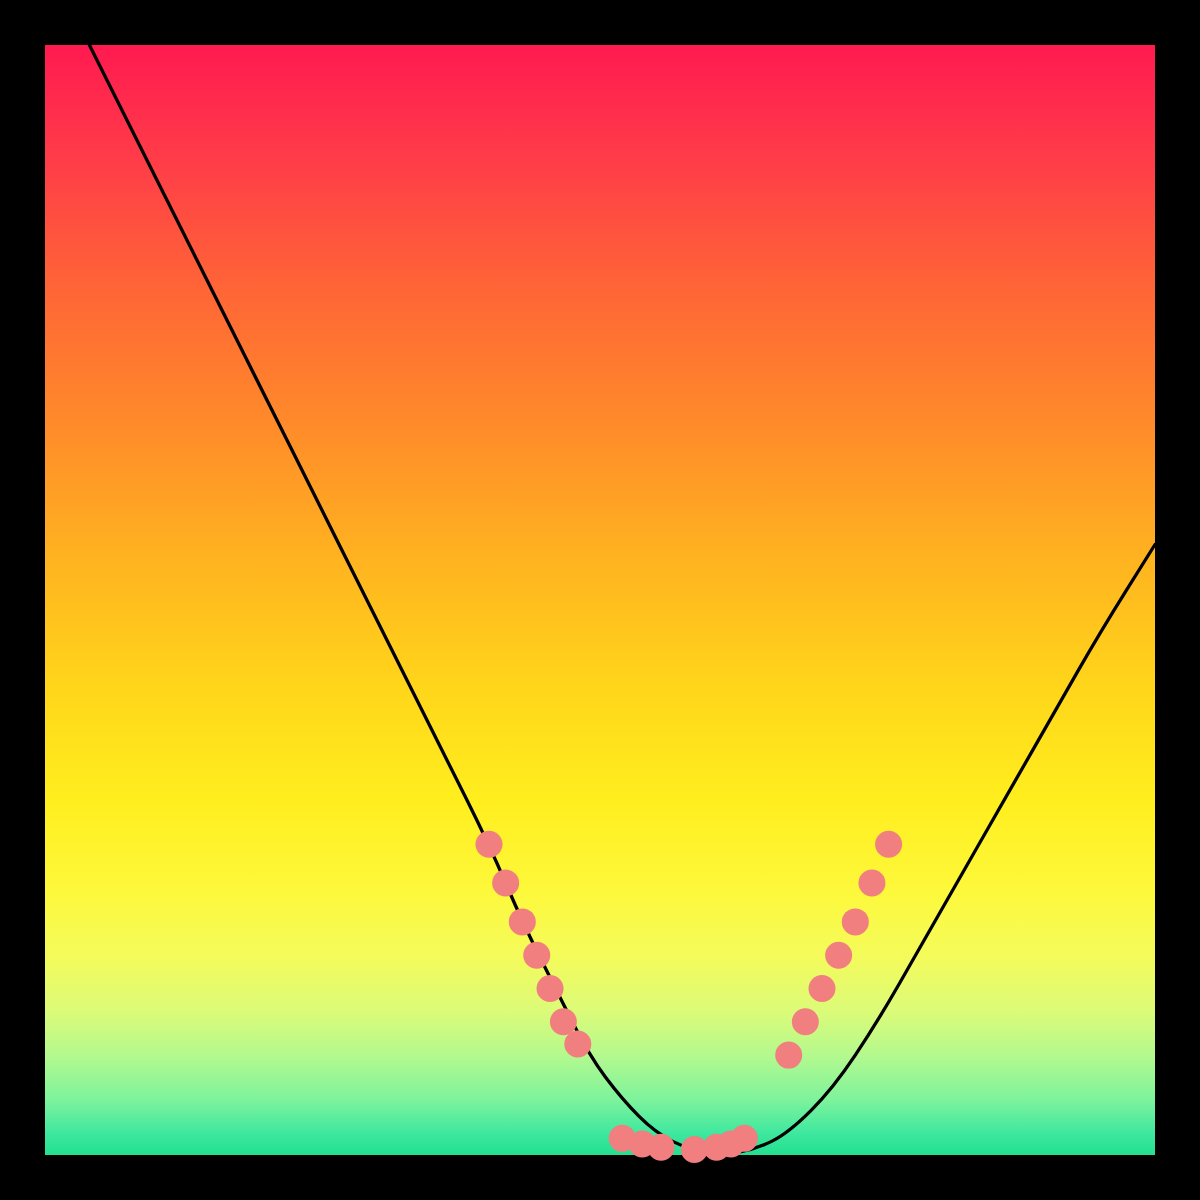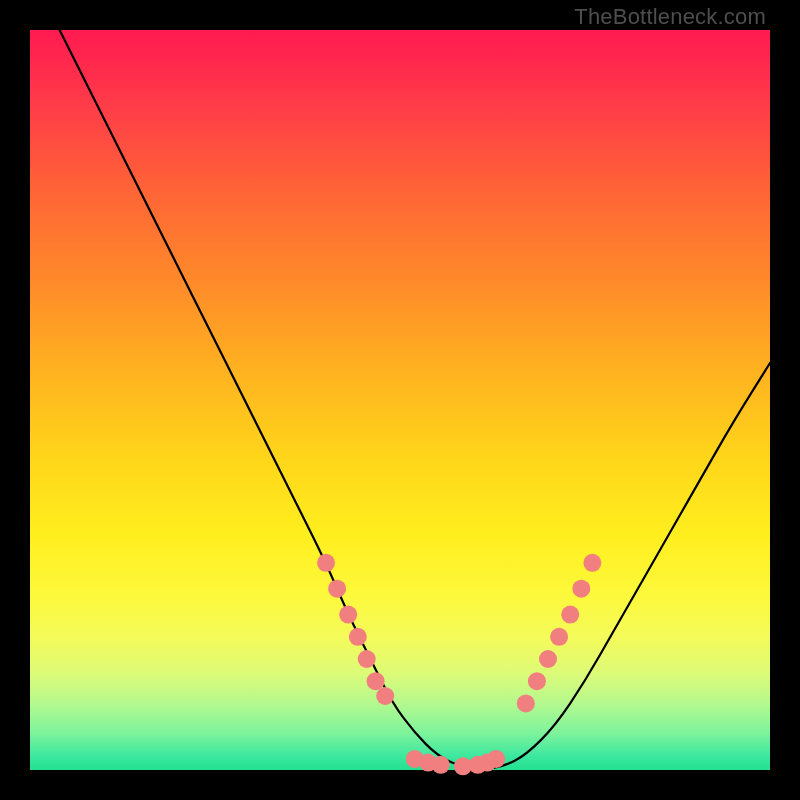--- a/index.html
+++ b/index.html
@@ -73,21 +73,20 @@
     stroke-linecap: round;
     stroke-linejoin: round;
   }
 </style>
 </head>
 <body>
 
 <div class="frame">
   <div class="plot-area"></div>
 
-  <div class="watermark">TheBottleneck.com</div>
 
   <svg class="curve" viewBox="0 0 740 740" preserveAspectRatio="none">
     <path id="curve-path" class="line" d="M 29.60 0.00 Q 59.20 59.20 74.00 88.80 Q 88.80 118.40 103.60 148.00 Q 118.40 177.60 133.20 207.20 Q 148.00 236.80 162.80 266.40 Q 177.60 296.00 192.40 325.60 Q 207.20 355.20 222.00 384.80 Q 236.80 414.40 251.60 444.00 Q 266.40 473.60 281.20 503.20 Q 296.00 532.80 307.10 558.70 Q 318.20 584.60 329.30 606.80 Q 340.40 629.00 351.50 651.20 Q 362.60 673.40 373.70 688.20 Q 384.80 703.00 395.90 714.10 Q 407.00 725.20 418.10 730.75 Q 429.20 736.30 440.30 738.15 Q 451.40 740.00 462.50 738.15 Q 473.60 736.30 484.70 730.75 Q 495.80 725.20 510.60 710.40 Q 525.40 695.60 540.20 673.40 Q 555.00 651.20 569.80 625.30 Q 584.60 599.40 599.40 573.50 Q 614.20 547.60 629.00 521.70 Q 643.80 495.80 658.60 469.90 Q 673.40 444.00 688.20 418.10 Q 703.00 392.20 721.50 362.60 T 740.00 333.00"></path>
     <g id="dots-group">
         <circle cx="296.00" cy="532.80" r="9" class="dot"></circle>
         <circle cx="307.10" cy="558.70" r="9" class="dot"></circle>
         <circle cx="318.20" cy="584.60" r="9" class="dot"></circle>
         <circle cx="327.82" cy="606.80" r="9" class="dot"></circle>
         <circle cx="336.70" cy="629.00" r="9" class="dot"></circle>
         <circle cx="345.58" cy="651.20" r="9" class="dot"></circle>

